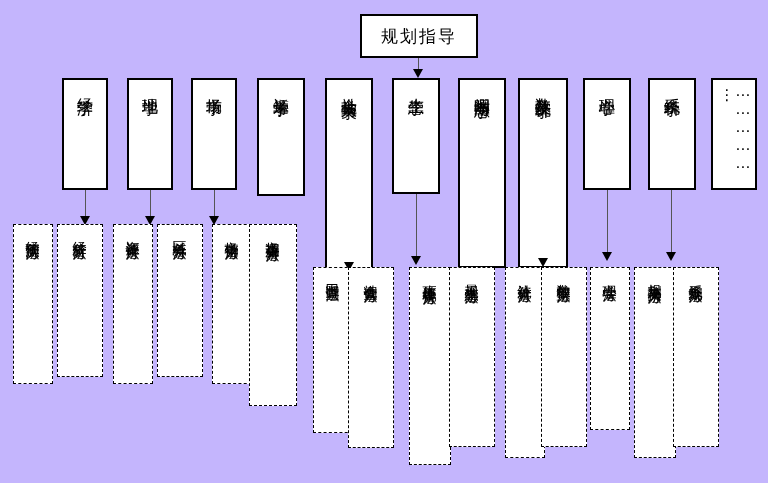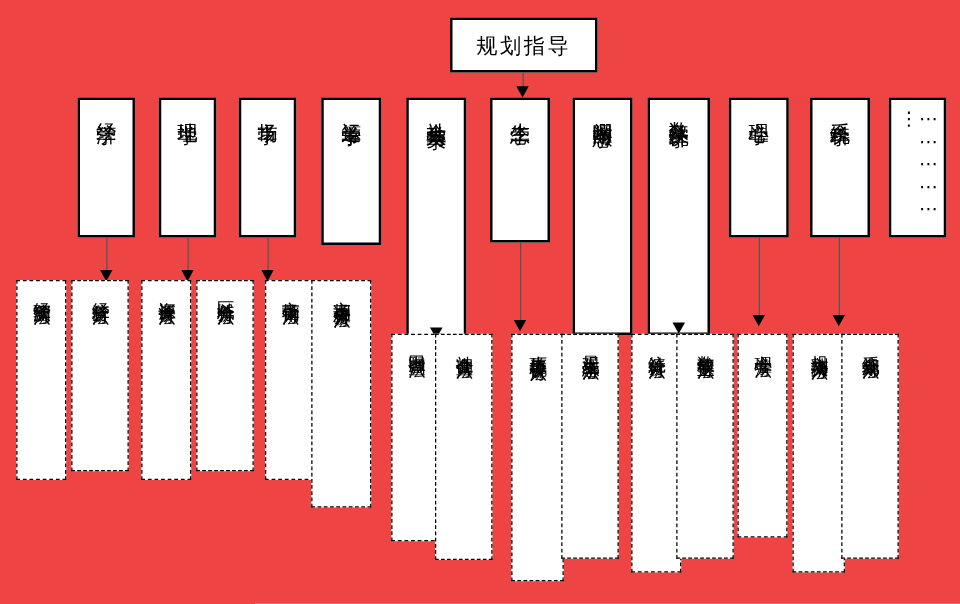--- a/index.html
+++ b/index.html
@@ -2,21 +2,21 @@
 <html><head>
 <meta charset="utf-8">
 <style>
   html,body{margin:0;padding:0;}
   body{
     width:768px;height:483px;
     background:#ffffff;
     font-family:"DejaVu Sans","Liberation Sans",sans-serif;
     overflow:hidden;
   }
-  #canvas{position:relative;width:768px;height:483px;background:#ef4444;}
+  #canvas{position:relative;width:768px;height:483px;background:#c4b5fd;}
 
   
   .vbox{
     position:absolute;
     box-sizing:border-box;
     display:flex;
     justify-content:center;
     align-items:flex-start;
     background:#ffffff;
   }

